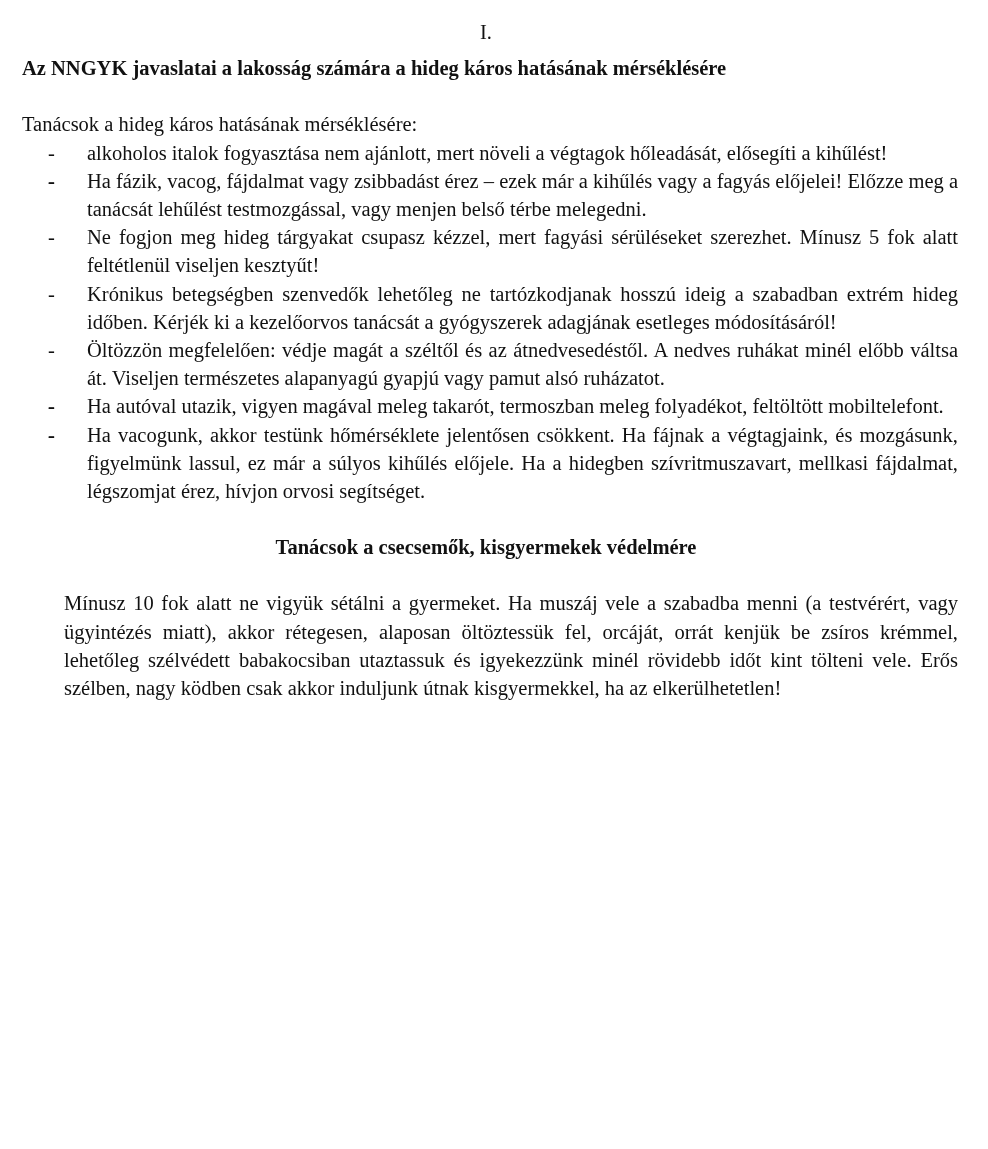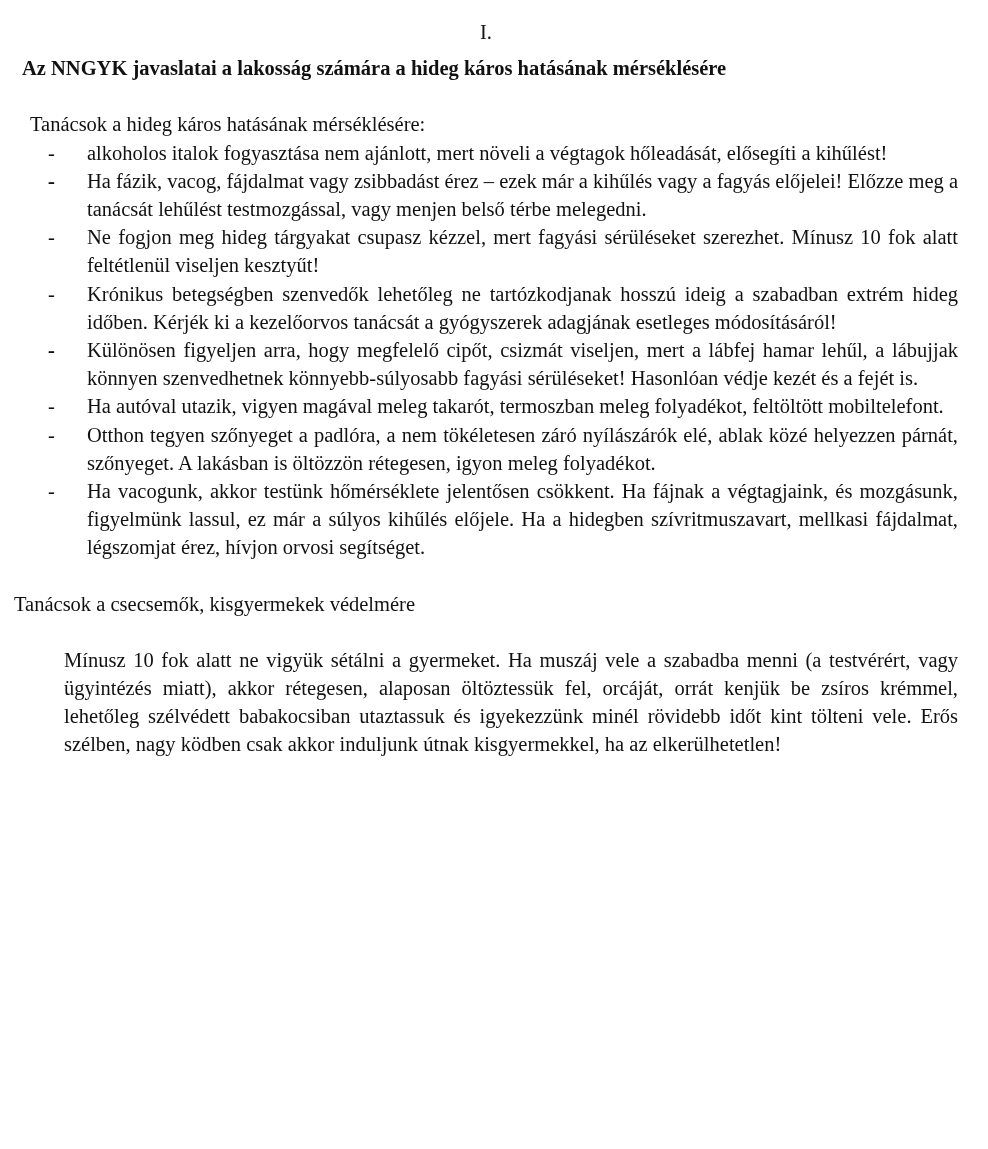--- a/index.html
+++ b/index.html
@@ -6,43 +6,43 @@
     body {
       width: 988px; height: 1149px; overflow: hidden;
       font-family: "Liberation Serif", "DejaVu Serif", serif;
       color: #111111;
       font-size: 20.5px;
       line-height: 28.2px;
     }
     .page { position: relative; padding: 18px 30px 0 14px; }
     .roman { text-align: center; margin: 0; padding-left: 0; }
     .doc-title { font-weight: bold; margin: 8px; }
-    .intro { margin: 28px 0 0 16px; }
+    .intro { margin: 28px 0 0 8px; }
     ul.tips { list-style: none; margin: 0; padding: 0; }
     ul.tips li { position: relative; padding-left: 73px; text-align: justify; }
     ul.tips li .dash { position: absolute; left: 34px; top: 0; }
-    .section2 { font-weight: normal; margin: 28px 0 0 0; }
+    .section2 { font-weight: bold; margin: 28px 0 0 0; text-align: center; }
     .para { margin: 28px 0 0 50px; text-align: justify; }
   </style>
 </head>
 <body>
 
 <div class="page">
   <p class="roman">I.</p>
   <p class="doc-title">Az NNGYK javaslatai a lakosság számára a hideg káros hatásának mérséklésére</p>
   <p class="intro">Tanácsok a hideg káros hatásának mérséklésére:</p>
 
   <ul class="tips">
     <li><span class="dash">-</span><span>alkoholos italok fogyasztása nem ajánlott, mert növeli a végtagok hőleadását, elősegíti a kihűlést!</span></li>
     <li><span class="dash">-</span></li>
     <li><span class="dash">-</span><span>Ha fázik, vacog, fájdalmat vagy zsibbadást érez – ezek már a kihűlés vagy a fagyás előjelei! Előzze meg a tanácsát lehűlést testmozgással, vagy menjen belső térbe melegedni.</span></li>
-    <li><span class="dash">-</span><span>Ne fogjon meg hideg tárgyakat csupasz kézzel, mert fagyási sérüléseket szerezhet. Mínusz 10 fok alatt feltétlenül viseljen kesztyűt!</span></li>
+    <li><span class="dash">-</span><span>Ne fogjon meg hideg tárgyakat csupasz kézzel, mert fagyási sérüléseket szerezhet. Mínusz 5 fok alatt feltétlenül viseljen kesztyűt!</span></li>
     <li><span class="dash">-</span><span>Krónikus betegségben szenvedők lehetőleg ne tartózkodjanak hosszú ideig a szabadban extrém hideg időben. Kérjék ki a kezelőorvos tanácsát a gyógyszerek adagjának esetleges módosításáról!</span></li>
+    <li><span class="dash">-</span><span>Öltözzön megfelelően: védje magát a széltől és az átnedvesedéstől. A nedves ruhákat minél előbb váltsa át. Viseljen természetes alapanyagú gyapjú vagy pamut alsó ruházatot.</span></li>
     <li><span class="dash">-</span></li>
-    <li><span class="dash">-</span><span>Különösen figyeljen arra, hogy megfelelő cipőt, csizmát viseljen, mert a lábfej hamar lehűl, a lábujjak könnyen szenvedhetnek könnyebb-súlyosabb fagyási sérüléseket! Hasonlóan védje kezét és a fejét is.</span></li>
     <li><span class="dash">-</span><span>Ha autóval utazik, vigyen magával meleg takarót, termoszban meleg folyadékot, feltöltött mobiltelefont.</span></li>
-    <li><span class="dash">-</span><span>Otthon tegyen szőnyeget a padlóra, a nem tökéletesen záró nyílászárók elé, ablak közé helyezzen párnát, szőnyeget. A lakásban is öltözzön rétegesen, igyon meleg folyadékot.</span></li>
+    <li><span class="dash">-</span></li>
     <li><span class="dash">-</span><span>Ha vacogunk, akkor testünk hőmérséklete jelentősen csökkent. Ha fájnak a végtagjaink, és mozgásunk, figyelmünk lassul, ez már a súlyos kihűlés előjele. Ha a hidegben szívritmuszavart, mellkasi fájdalmat, légszomjat érez, hívjon orvosi segítséget.</span></li>
   </ul>
 
   <p class="section2">Tanácsok a csecsemők, kisgyermekek védelmére</p>
   <p class="para">Mínusz 10 fok alatt ne vigyük sétálni a gyermeket. Ha muszáj vele a szabadba menni (a testvérért, vagy ügyintézés miatt), akkor rétegesen, alaposan öltöztessük fel, orcáját, orrát kenjük be zsíros krémmel, lehetőleg szélvédett babakocsiban utaztassuk és igyekezzünk minél rövidebb időt kint tölteni vele. Erős szélben, nagy ködben csak akkor induljunk útnak kisgyermekkel, ha az elkerülhetetlen!</p>
 </div>
 
 </body></html>

